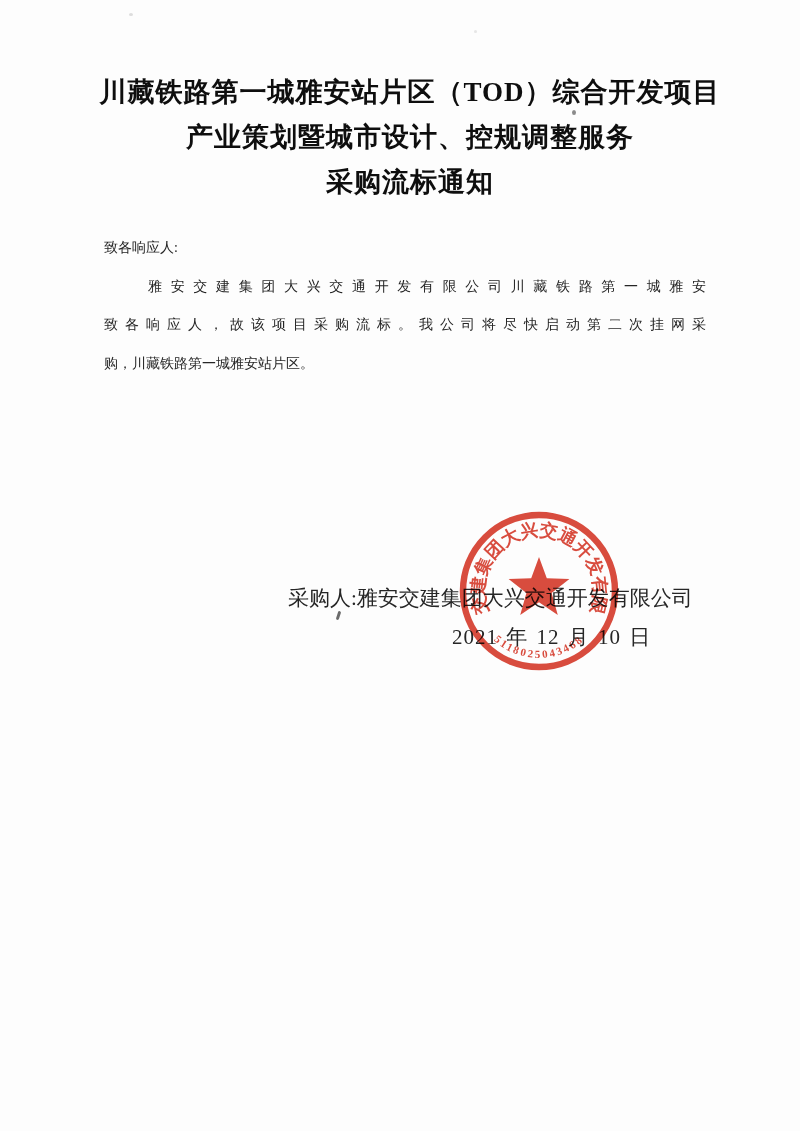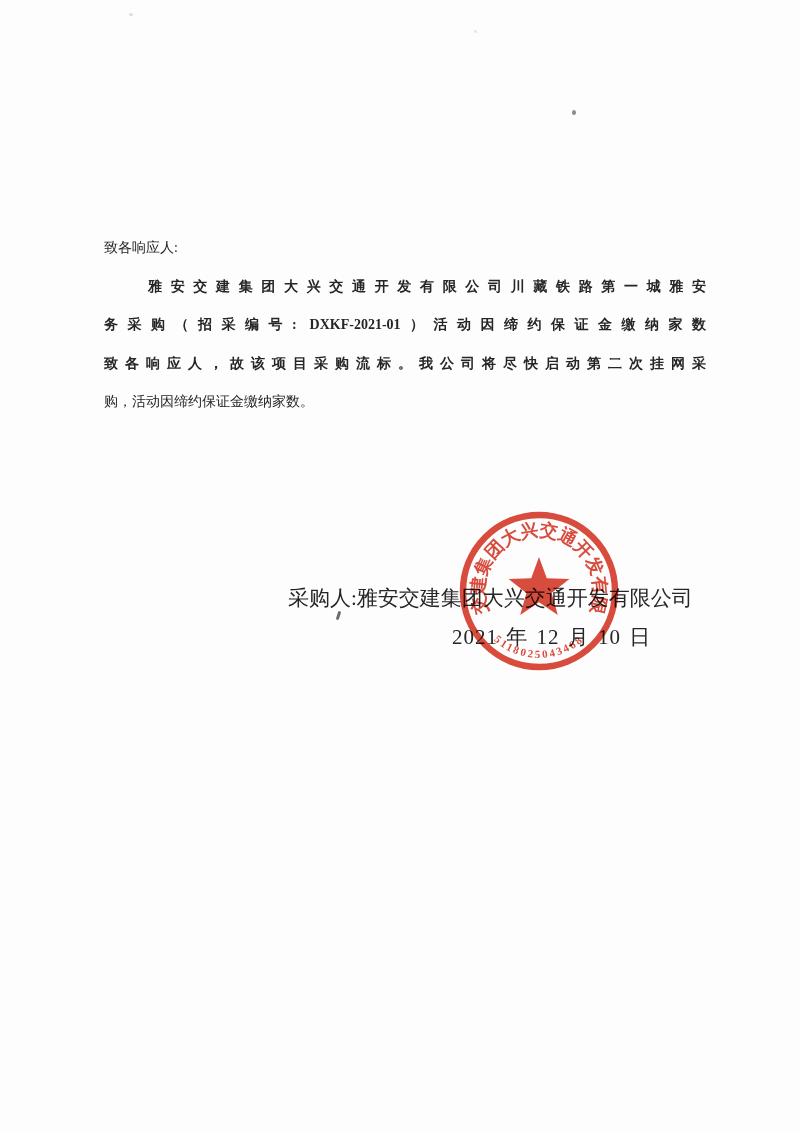--- a/index.html
+++ b/index.html
@@ -27,21 +27,20 @@
     position:absolute; top:229px; left:104px; width:602px;
     font-size:14px;
     line-height:38.5px;
     color:#262626;
   }
   .body-line { min-height:38.5px; }
   .body-line.full {
     text-align:justify;
     -moz-text-align-last:justify;
     text-align-last:justify;
-    font-weight:bold;
   }
   .body-line.indent { text-indent:44px; }
   .body-line.closing { text-indent:48px; }
   
   .sign-name {
     position:absolute; left:288px; top:584px;
     font-size:21px; line-height:28px;
     white-space:nowrap; color:#262626;
   }
   .sign-name .label { margin-right:0; }
@@ -72,27 +71,31 @@
     position:absolute; left:337px; top:611px;
     width:3px; height:9px; background:#3a3a3a;
     border-radius:2px; transform:rotate(18deg); opacity:.75;
   }
 </style>
 </head>
 <body>
 
 <div class="page">
 
+  <div class="title-block">
+    <div>川藏铁路第一城雅安站片区（TOD）综合开发项目</div>
+    <div>产业策划暨城市设计、控规调整服务</div>
+    <div>采购流标通知</div>
+  </div>
 
   <div class="body-block">
     <div class="body-line">致各响应人:</div>
     <div class="body-line full indent">雅安交建集团大兴交通开发有限公司川藏铁路第一城雅安</div>
-    <div class="body-line full">务采购（招采编号: DXKF-2021-01）活动因缔约保证金缴纳家数</div>
     <div class="body-line full">致各响应人，故该项目采购流标。我公司将尽快启动第二次挂网采</div>
-    <div class="body-line">购，活动因缔约保证金缴纳家数。</div>
+    <div class="body-line">购，川藏铁路第一城雅安站片区。</div>
   </div>
 
   <div class="sign-name">
     <span class="label">采购人:</span><span>雅安交建集团大兴交通开发有限公司</span>
   </div>
   <div class="sign-date">2021 年 12 月 10 日</div>
 
   <svg class="seal" viewBox="0 0 170 170" aria-hidden="true">
     <circle cx="85" cy="85" r="76" fill="none" stroke-width="6.5" stroke="#d73c2d"></circle>
     <path id="sealArcTop" d="M 36.4 110.8 A 55 55 0 1 1 133.6 110.8" fill="none"></path>

